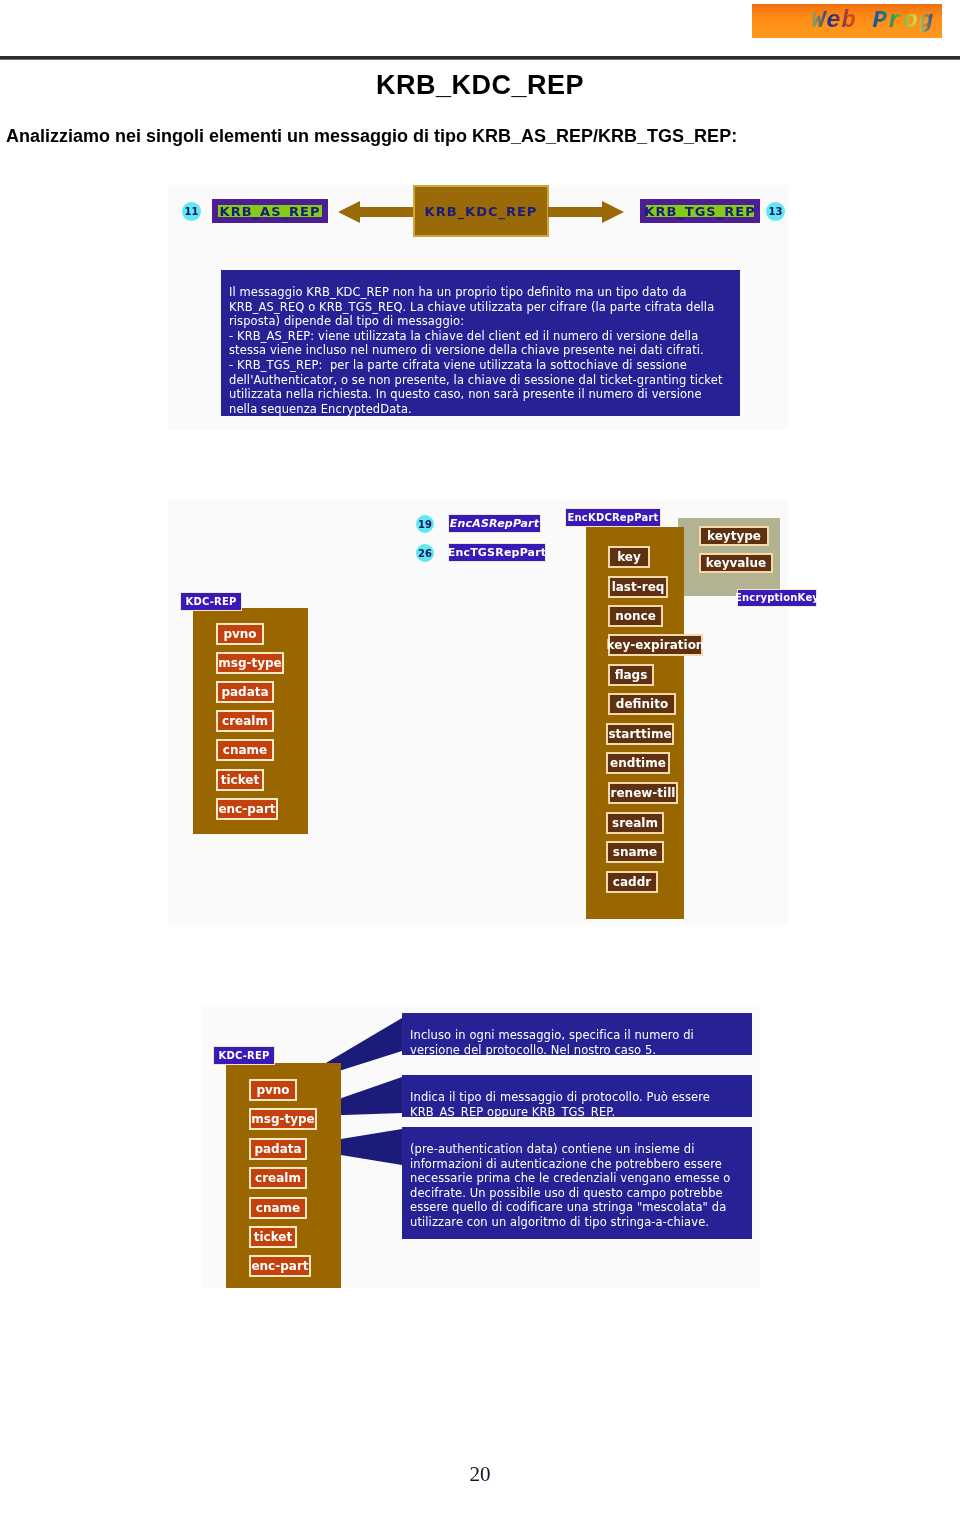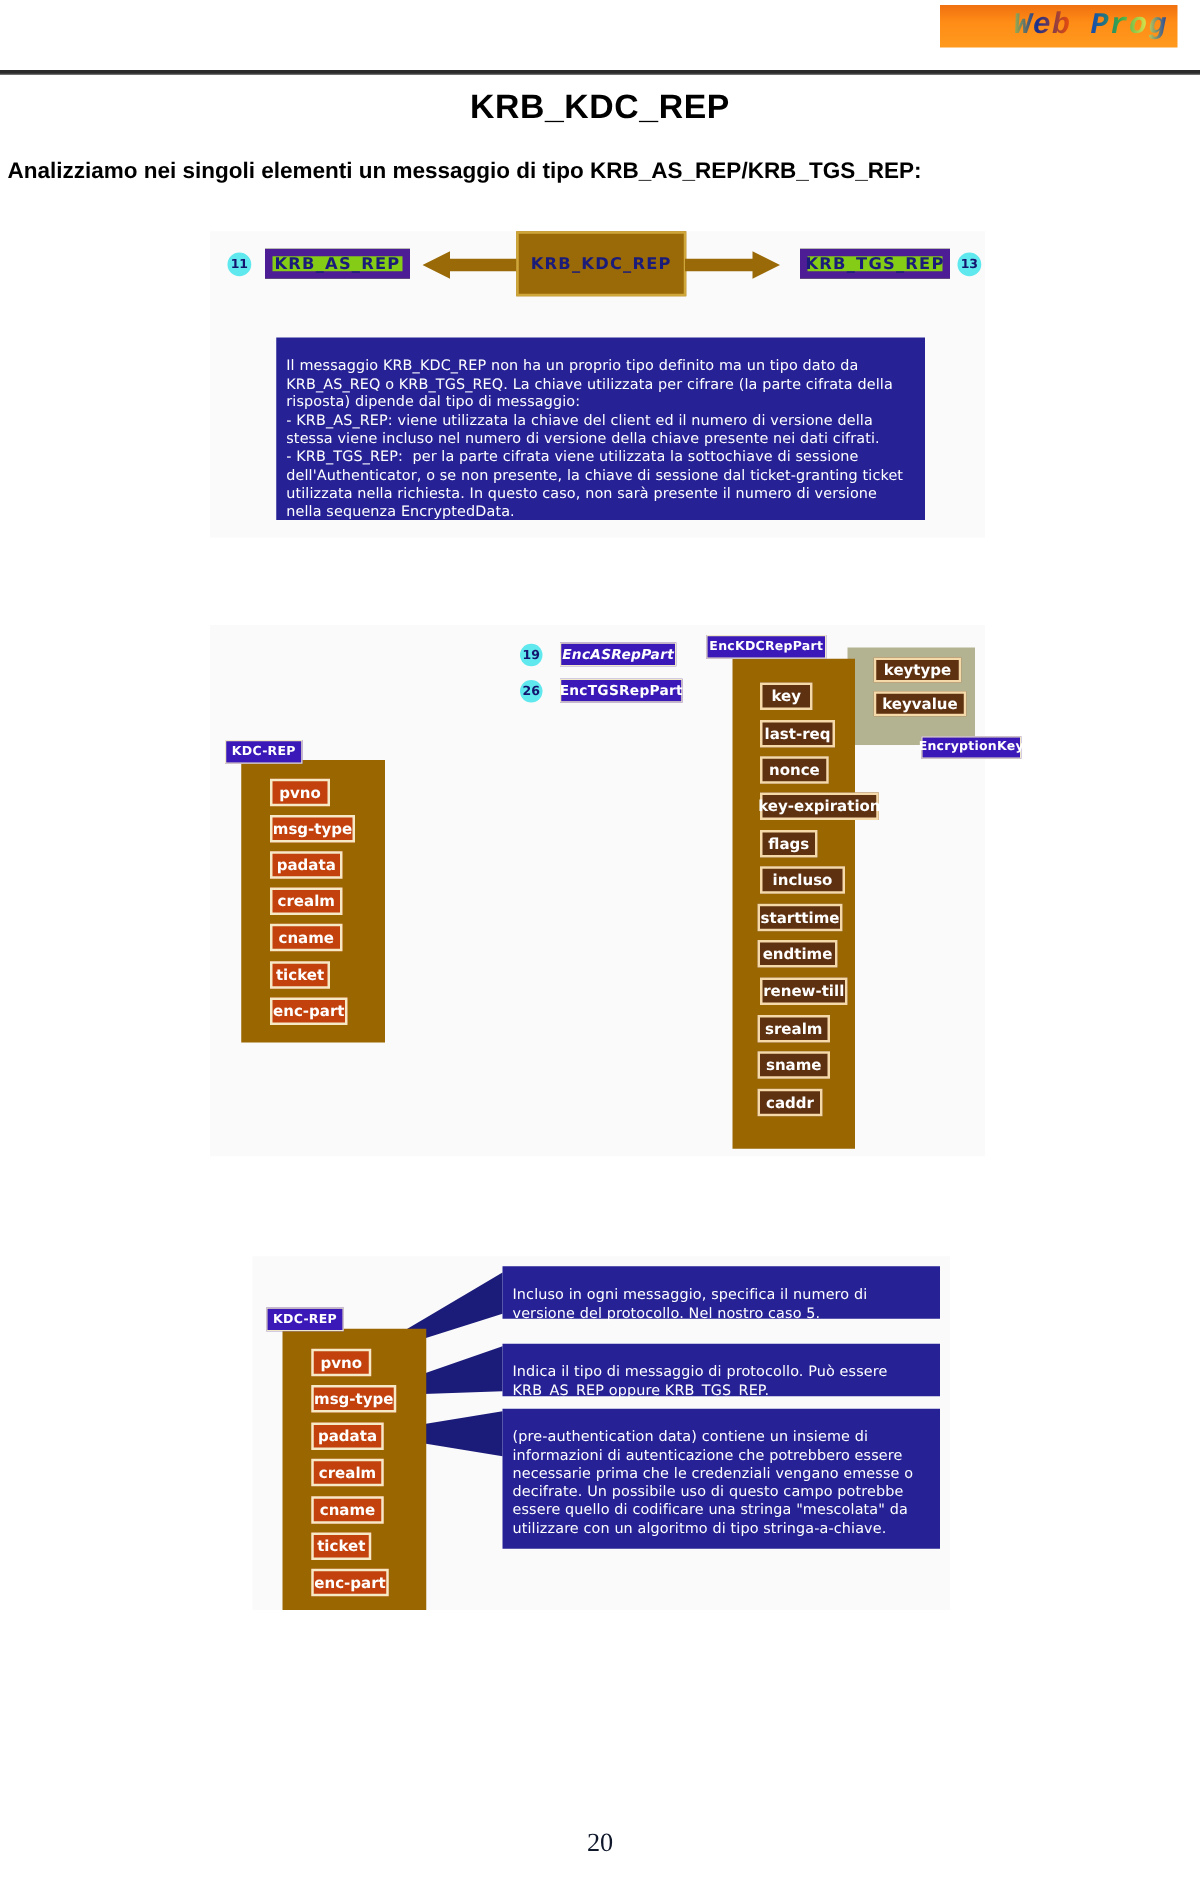--- a/index.html
+++ b/index.html
@@ -138,21 +138,21 @@
   </svg>
 
   <div class="panel-brown" style="left:418px;top:27px;width:98px;height:392px;"></div>
   <div class="lbl navy-tag" style="left:397px;top:8px;width:96px;height:19px;font-size:10px;">EncKDCRepPart</div>
 
   <div class="lbl fld-darkbrown" style="left:440px;top:46px;width:42px;height:22px;">key</div>
   <div class="lbl fld-darkbrown" style="left:440px;top:76px;width:60px;height:22px;">last-req</div>
   <div class="lbl fld-darkbrown" style="left:440px;top:105px;width:55px;height:22px;">nonce</div>
   <div class="lbl fld-darkbrown" style="left:440px;top:134px;width:95px;height:22px;">key-expiration</div>
   <div class="lbl fld-darkbrown" style="left:440px;top:164px;width:46px;height:22px;">flags</div>
-  <div class="lbl fld-darkbrown" style="left:440px;top:193px;width:68px;height:22px;">incluso</div>
+  <div class="lbl fld-darkbrown" style="left:440px;top:193px;width:68px;height:22px;">definito</div>
   <div class="lbl fld-darkbrown" style="left:438px;top:223px;width:68px;height:22px;">starttime</div>
   <div class="lbl fld-darkbrown" style="left:438px;top:252px;width:64px;height:22px;">endtime</div>
   <div class="lbl fld-darkbrown" style="left:440px;top:282px;width:70px;height:22px;">renew-till</div>
   <div class="lbl fld-darkbrown" style="left:438px;top:312px;width:58px;height:22px;">srealm</div>
   <div class="lbl fld-darkbrown" style="left:438px;top:341px;width:58px;height:22px;">sname</div>
   <div class="lbl fld-darkbrown" style="left:438px;top:371px;width:52px;height:22px;">caddr</div>
 
   <div class="panel-brown" style="left:25px;top:108px;width:115px;height:226px;"></div>
   <div class="lbl navy-tag" style="left:12px;top:92px;width:62px;height:19px;font-size:10px;">KDC-REP</div>
 

